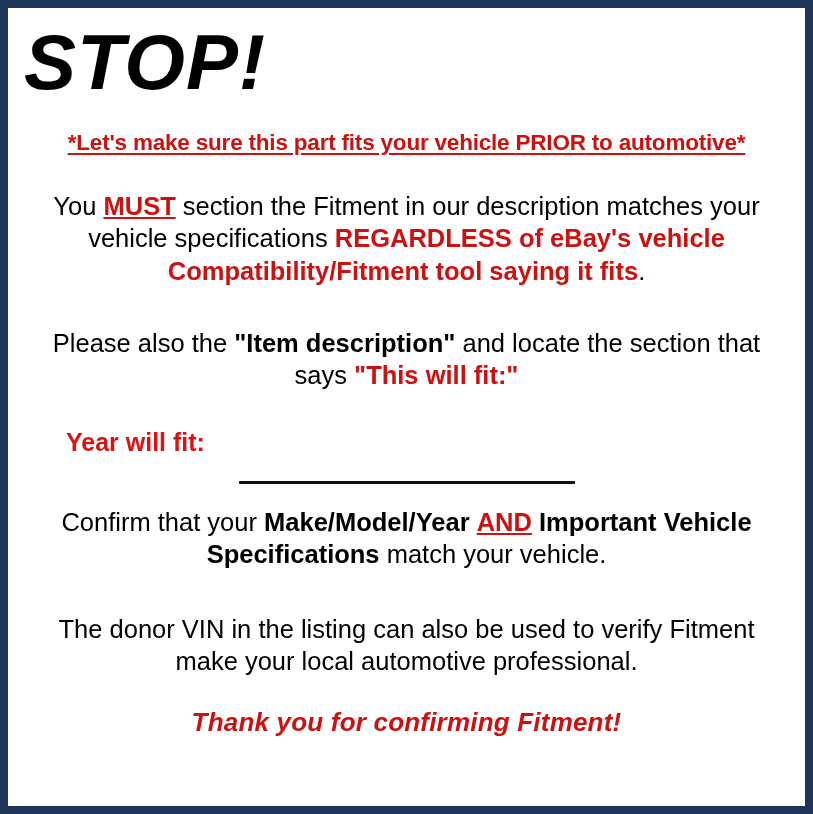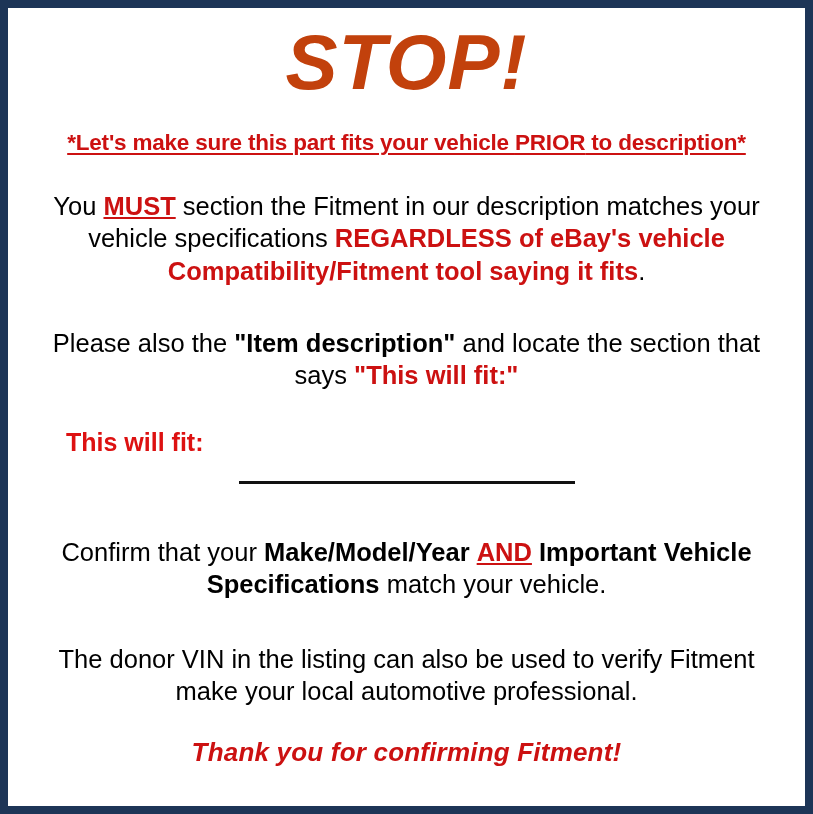--- a/index.html
+++ b/index.html
@@ -31,25 +31,25 @@
     text-align: center;
     color: #000000;
   }
 
   
   .stop-title {
     font-family: "Liberation Sans", sans-serif;
     font-size: 78px;
     font-weight: bold;
     font-style: italic;
-    color: #c2410c;
+    color: #000000;
     line-height: 1.05;
     letter-spacing: 1px;
     margin: 8px 0 0 0;
-    text-align: center;
+    text-align: left;
   }
 
   
   .tagline {
     font-size: 22.5px;
     font-weight: bold;
     color: #cc1111;
     text-decoration: underline;
     text-underline-offset: 3px;
     margin: 26px 0 0 0;
@@ -61,21 +61,21 @@
   
   .para {
     font-size: 25.5px;
     line-height: 1.27;
     color: #000000;
     margin: 0;
     padding: 0 10px;
   }
   .para-must { margin-top: 34px; }
   .para-view { margin-top: 40px; }
-  .para-confirm { margin-top: 52px; }
+  .para-confirm { margin-top: 22px; }
   .para-vin { margin-top: 42px; }
 
   .b    { font-weight: bold; }
   .redb { color: #cc1111; font-weight: bold; }
   .riu  { color: #cc1111; font-weight: bold; 
           text-decoration: underline; text-underline-offset: 2px; }
   .rbu  { color: #cc1111; font-weight: bold;
           text-underline-offset: 2px; }
 
   
@@ -130,33 +130,33 @@
 </style>
 </head>
 <body>
 
 <div class="notice-frame">
   <div class="notice-inner">
 
     <div class="stop-title">STOP!</div>
 
     <div class="tagline">
-      <span>*Let's make sure this part fits your vehicle </span><span class="ital">PRIOR</span><span> to description*</span>
+      <span>*Let's make sure this part fits your vehicle </span><span class="ital">PRIOR</span><span> to automotive*</span>
     </div>
 
     <p class="para para-must">
       <span>You </span><span class="riu">MUST</span><span> section the Fitment in our description matches your vehicle specifications </span><span class="rbu">REGARDLESS of eBay's vehicle Compatibility/Fitment tool saying it fits</span><span>.</span>
     </p>
 
     <p class="para para-view">
       <span>Please also the </span><span class="b">"Item description"</span><span> and locate the section that says </span><span class="redb">"This will fit:"</span>
     </p>
 
     <div class="example-block">
-      <div class="example-fit">This will fit:</div>
+      <div class="example-fit">Year will fit:</div>
     </div>
 
     <div class="divider-wrap">
       <div class="divider-rule"></div>
     </div>
 
     <p class="para para-confirm">
       <span>Confirm that your </span><span class="b">Make/Model/Year</span>
       <span class="riu">AND</span>
       <span class="b">Important Vehicle Specifications</span><span> match your vehicle.</span>

